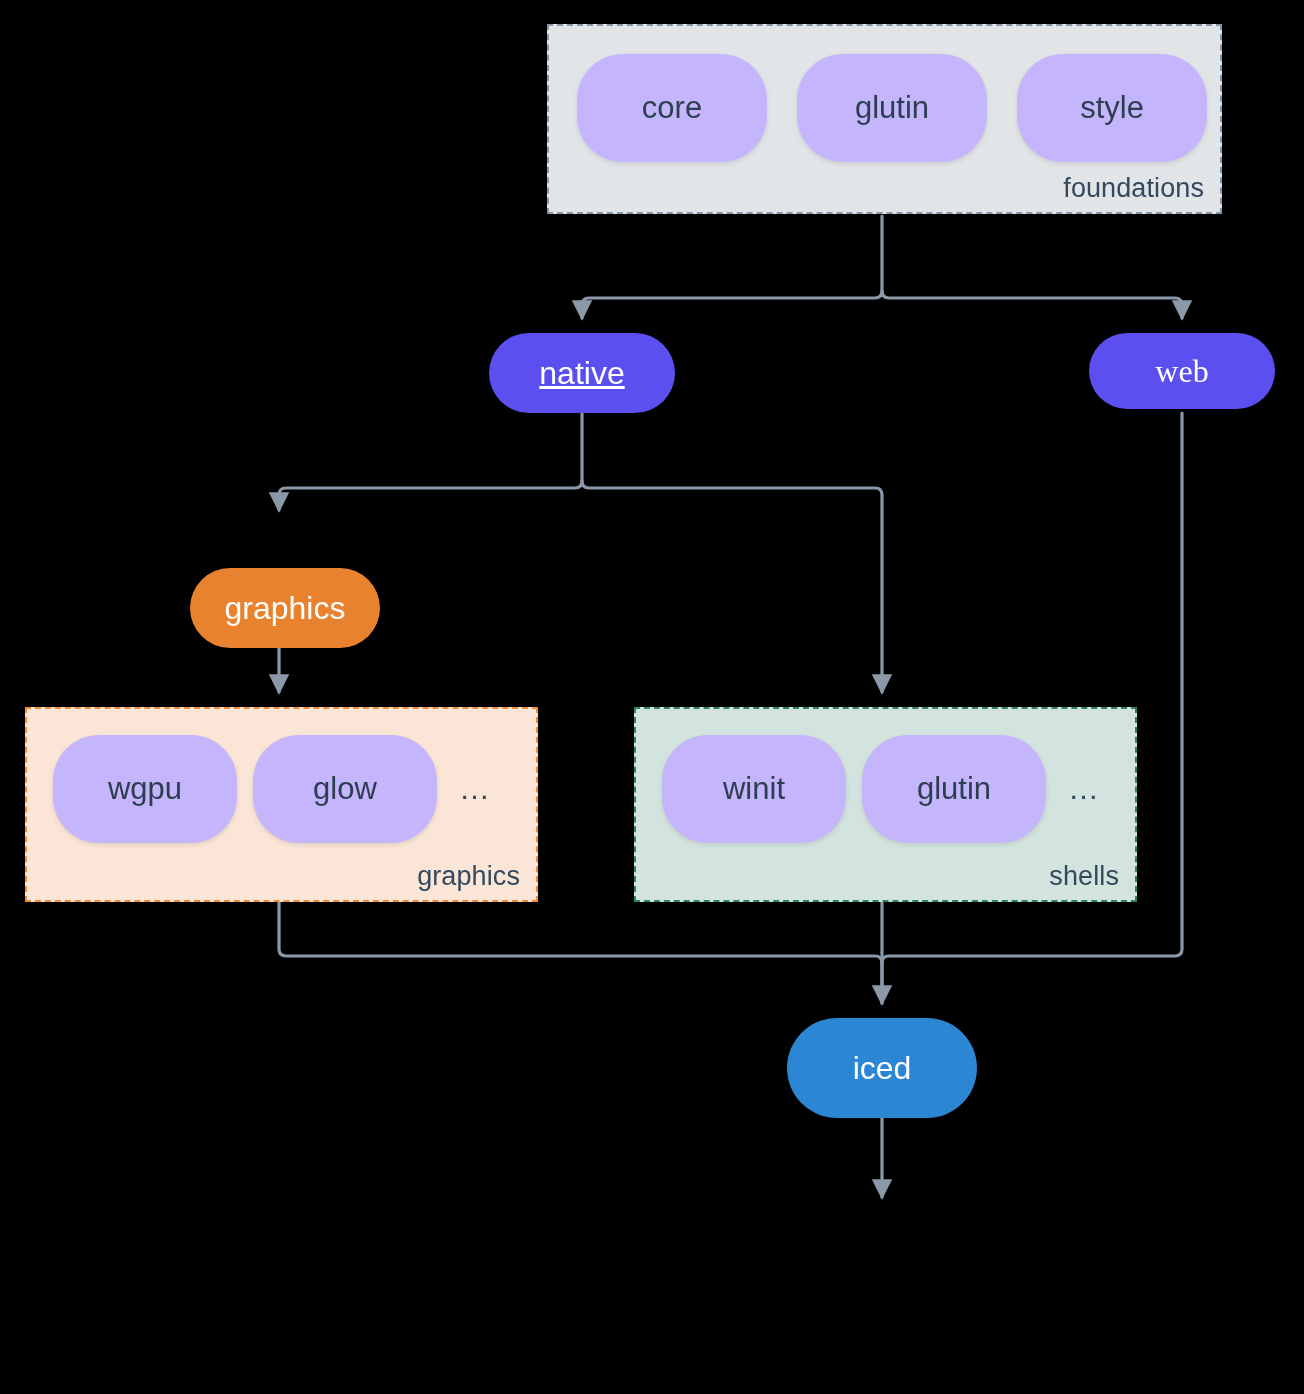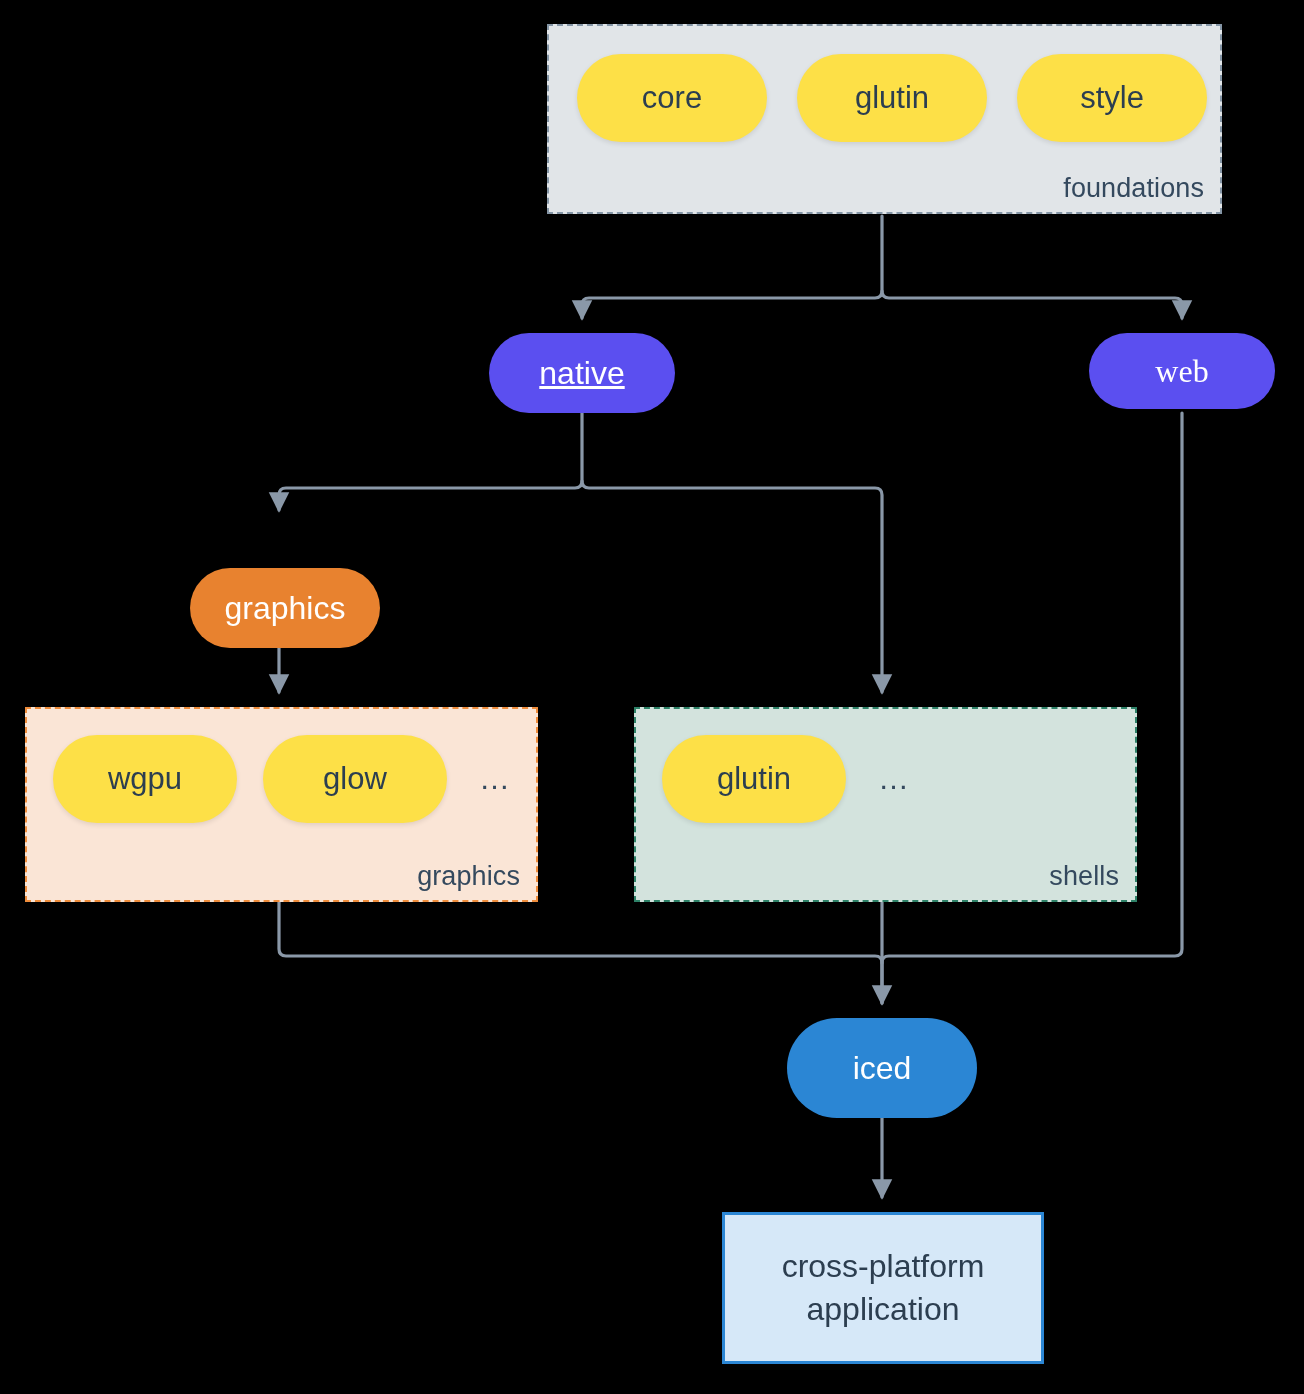--- a/index.html
+++ b/index.html
@@ -40,26 +40,26 @@
     color: #34495e;
     letter-spacing: 0.1px;
     white-space: nowrap;
   }
   .group-items {
     position: absolute;
     left: 26px;
     top: 26px;
     display: flex;
     align-items: center;
-    gap: 26px;
+    gap: 16px;
   }
   .chip {
-    background: #fde047;
+    background: #c4b5fd;
     border-radius: 46px;
-    height: 88px;
+    height: 108px;
     min-width: 186px;
     display: flex;
     align-items: center;
     justify-content: center;
     font-size: 31px;
     color: #2c3e50;
     padding: 0 26px;
     box-shadow: 0 2px 5px rgba(0,0,0,0.10);
     white-space: nowrap;
   }
@@ -196,26 +196,23 @@
     <div class="group-items">
       <div class="chip">wgpu</div>
       <div class="chip">glow</div>
       <div class="ellipsis">…</div>
     </div>
     <div class="group-label">graphics</div>
   </div>
 
   <div class="group" id="group-shells">
     <div class="group-items">
+      <div class="chip">winit</div>
       <div class="chip">glutin</div>
       <div class="ellipsis">…</div>
     </div>
     <div class="group-label">shells</div>
   </div>
 
   <div class="pill" id="node-iced">iced</div>
 
-  <div id="node-app">
-    <span>cross-platform</span>
-    <span>application</span>
-  </div>
 
 </div>
 
 </body></html>

